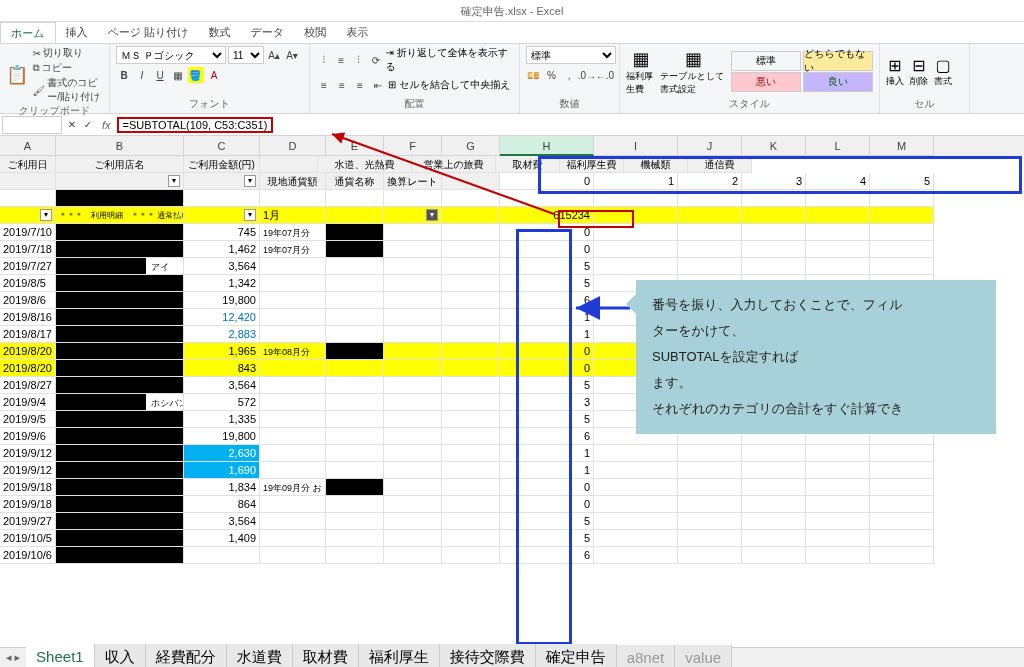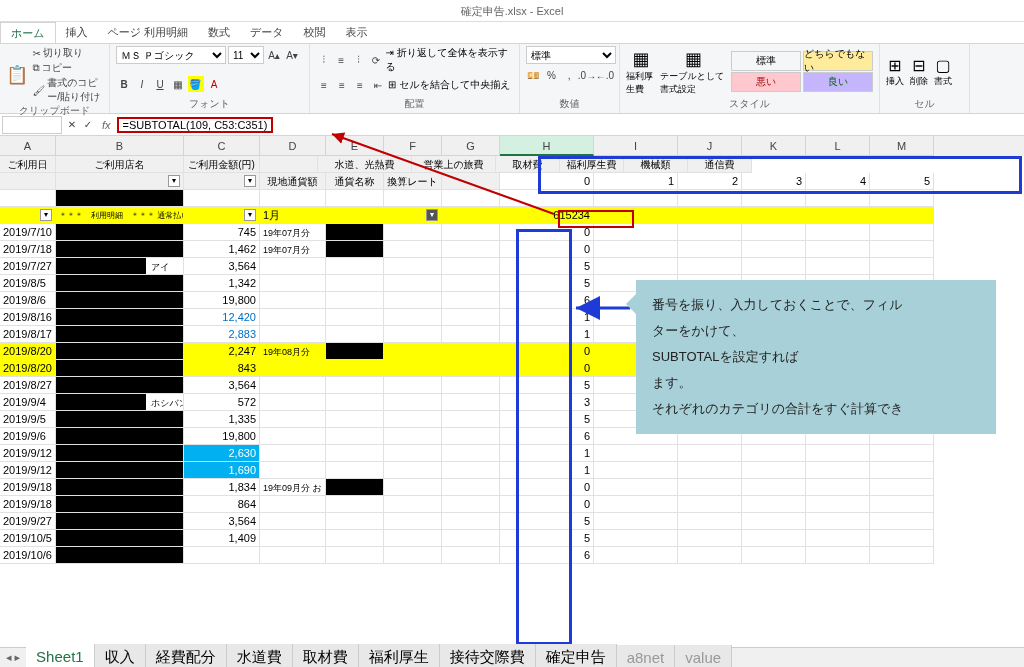--- a/index.html
+++ b/index.html
@@ -67,41 +67,41 @@
 .sheettab.dim { color: #999; }
 </style>
 </head>
 <body>
 
 <div class="titlebar"><span>確定申告.xlsx - Excel</span></div>
 
 <div class="tabs">
   <div class="tab active">ホーム</div>
   <div class="tab">挿入</div>
-  <div class="tab">ページ 利用明細</div>
+  <div class="tab">ページ 貼り付け</div>
   <div class="tab">数式</div>
   <div class="tab">データ</div>
   <div class="tab">校閲</div>
   <div class="tab">表示</div>
 </div>
 
 <div class="ribbon">
   <div class="group" style="width:110px">
     <div class="group-content">
       <div class="btn-sm" style="width:30px;height:40px;font-size:18px">📋</div>
       <div class="clip-btns">
         <span>✂ <span>切り取り</span></span>
         <span>⧉ <span>コピー</span></span>
         <span>🖌 <span>書式のコピー/貼り付け</span></span>
       </div>
     </div>
     <div class="group-label">クリップボード</div>
   </div>
   <div class="group" style="width:200px">
-    <div class="group-content" style="flex-direction:column;align-items:stretch;gap:12px">
+    <div class="group-content" style="flex-direction:column;align-items:stretch;gap:3px">
       <div class="font-row">
         <select class="font-select" style="width:110px"><option>ＭＳ Ｐゴシック</option></select>
         <select class="font-select" style="width:36px"><option>11</option></select>
         <span class="btn-sm">A▴</span>
         <span class="btn-sm">A▾</span>
       </div>
       <div class="font-row">
         <span class="btn-sm">
             <b>B</b>
           </span>
@@ -375,21 +375,21 @@
       <div class="cell  num cH">1</div>
       <div class="cell  cI"></div>
       <div class="cell  cJ"></div>
       <div class="cell  cK"></div>
       <div class="cell  cL"></div>
       <div class="cell  cM"></div>
     </div>
     <div class="row">
       <div class="cell yellow cA">2019/8/20</div>
       <div class="cell yellow cB" style="position:relative"><span style="position:absolute;left:0;top:0;width:100%;height:100%;background:#000"></span><span style="position:relative;margin-left:92px;font-size:9px"></span></div>
-      <div class="cell yellow num  cC">2,247</div>
+      <div class="cell yellow num  cC">1,965</div>
       <div class="cell yellow cD" style="position:relative"><span style="font-size:9px">19年08月分</span></div>
       <div class="cell yellow cE" style="background:#000"></div>
       <div class="cell yellow cF"></div>
       <div class="cell yellow cG"></div>
       <div class="cell yellow num cH">0</div>
       <div class="cell yellow cI"></div>
       <div class="cell yellow cJ"></div>
       <div class="cell yellow cK"></div>
       <div class="cell yellow cL"></div>
       <div class="cell yellow cM"></div>

